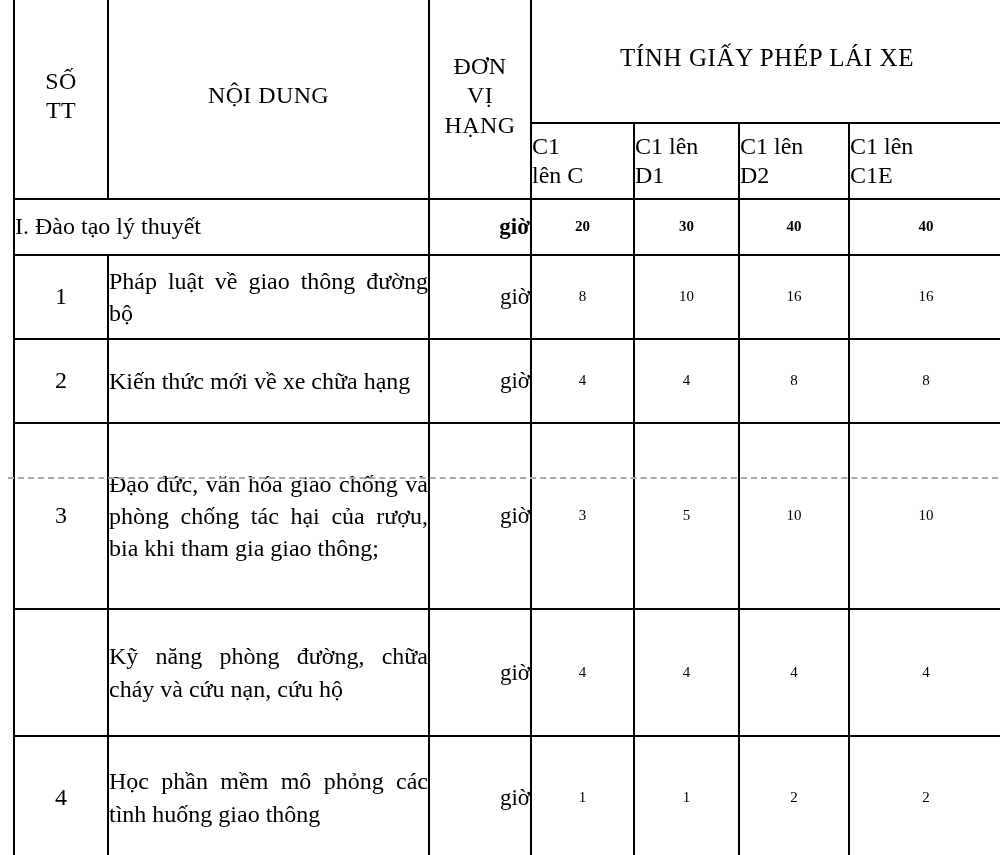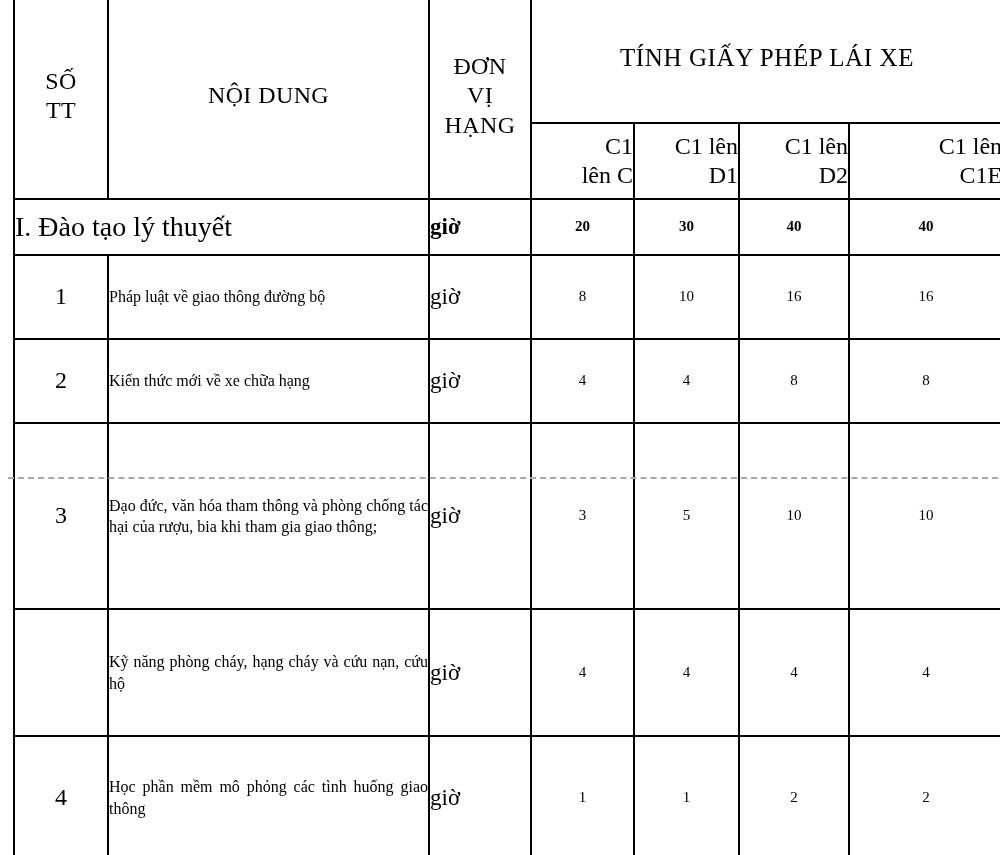--- a/index.html
+++ b/index.html
@@ -54,66 +54,66 @@
   col.c-s4      { width: 154px; }
 
   .th-main {
     text-align: center;
     font-weight: bold;
     letter-spacing: 0.4px;
     font-size: 24px;
     line-height: 1.22;
   }
   .th-sub {
-    text-align: right;
+    text-align: left;
     font-weight: bold;
     font-size: 24px;
     line-height: 1.20;
     padding: 5px 2px 7px 2px;
   }
   .th-hang {
     text-align: center;
     font-weight: bold;
     font-size: 25px;
     letter-spacing: 0.6px;
     padding: 6px 4px;
   }
 
   .row-head-tall { height: 202px; }
 
   .cell-num {
     text-align: center;
     font-size: 15px;
   }
   .cell-unit {
-    text-align: left;
+    text-align: right;
     font-size: 23px;
   }
   .cell-tt {
     text-align: center;
     font-size: 24px;
   }
 
   .cell-content {
     text-align: justify;
     text-align-last: left;
     text-justify: inter-word;
     padding: 6px 10px 7px 12px;
-    font-size: 16px;
+    font-size: 24px;
     line-height: 1.34;
     hyphens: none;
   }
 
   .section-row td {
     font-weight: bold;
   }
   .section-label {
     text-align: left;
     padding: 4px 6px 6px 8px;
-    font-size: 28px;
+    font-size: 24px;
     font-weight: bold;
   }
   .section-row .cell-num,
   .section-row .cell-unit {
     font-weight: bold;
   }
 
   .border-thick-top { border-top-width: 3px; }
 
   
@@ -210,31 +210,31 @@
         <td class="cell-content">Kiến thức mới về xe chữa hạng</td>
         <td class="cell-unit">giờ</td>
         <td class="cell-num">4</td>
         <td class="cell-num">4</td>
         <td class="cell-num">8</td>
         <td class="cell-num">8</td>
       </tr>
 
       <tr>
         <td class="cell-tt border-thick-top" style="height:184px;">3</td>
-        <td class="cell-content border-thick-top">Đạo đức, văn hóa tham thông và phòng chống tác hại của rượu, bia khi tham gia giao thông;</td>
+        <td class="cell-content border-thick-top">Đạo đức, văn hóa giao chống và phòng chống tác hại của rượu, bia khi tham gia giao thông;</td>
         <td class="cell-unit border-thick-top">giờ</td>
         <td class="cell-num border-thick-top">3</td>
         <td class="cell-num border-thick-top">5</td>
         <td class="cell-num border-thick-top">10</td>
         <td class="cell-num border-thick-top">10</td>
       </tr>
 
       <tr>
         <td class="cell-tt border-thick-top" style="height:125px;"></td>
-        <td class="cell-content border-thick-top">Kỹ năng phòng cháy, hạng cháy và cứu nạn, cứu hộ</td>
+        <td class="cell-content border-thick-top">Kỹ năng phòng đường, chữa cháy và cứu nạn, cứu hộ</td>
         <td class="cell-unit border-thick-top">giờ</td>
         <td class="cell-num border-thick-top">4</td>
         <td class="cell-num border-thick-top">4</td>
         <td class="cell-num border-thick-top">4</td>
         <td class="cell-num border-thick-top">4</td>
       </tr>
 
       <tr>
         <td class="cell-tt border-thick-top" style="height:121px;">4</td>
         <td class="cell-content border-thick-top">Học phần mềm mô phỏng các tình huống giao thông</td>

